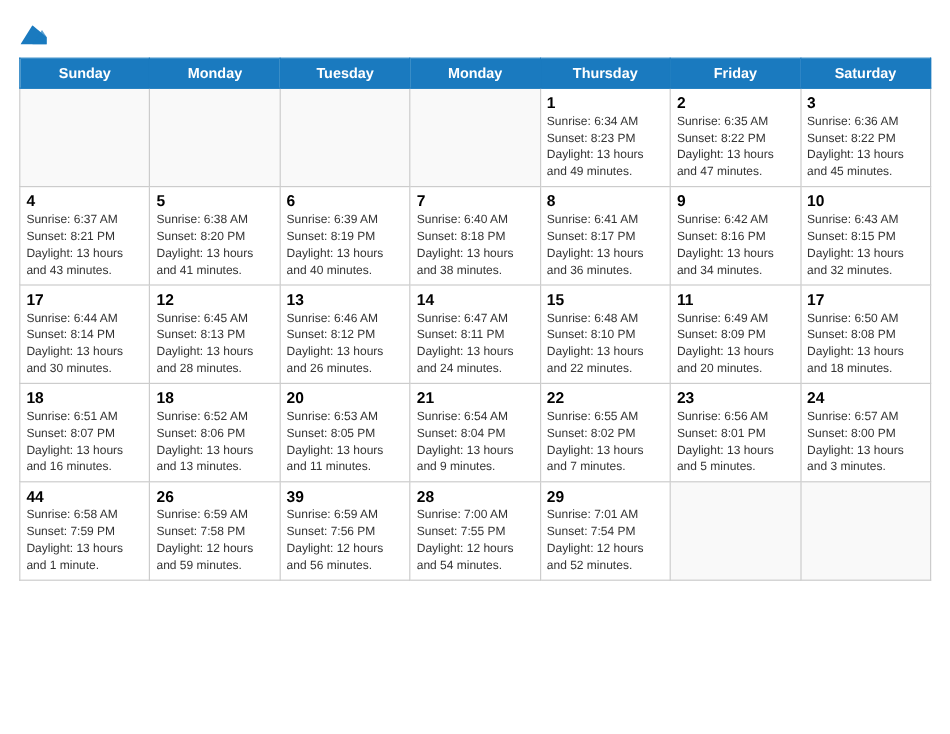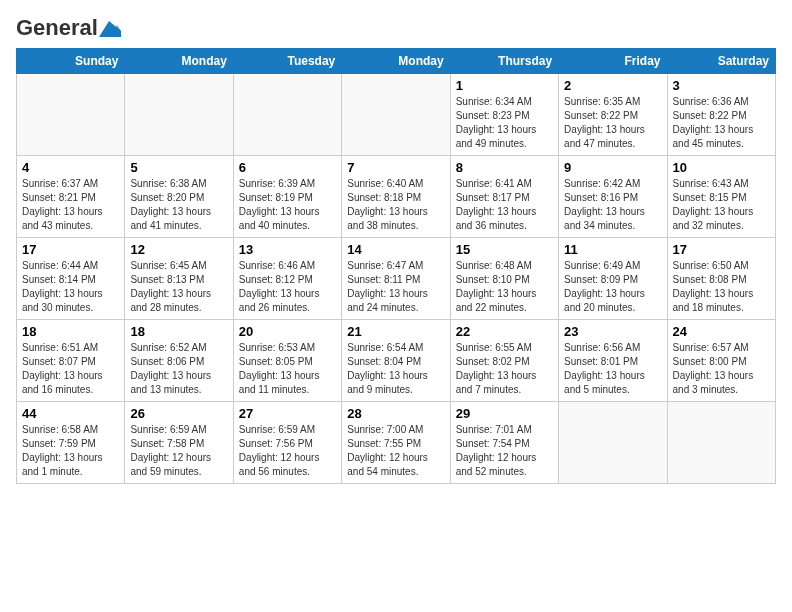--- a/index.html
+++ b/index.html
@@ -40,21 +40,21 @@
       color: #555;
     }
     .calendar {
       width: 100%;
       border-collapse: collapse;
       font-size: 11px;
     }
     .calendar th {
       background: #1a7abf;
       color: #fff;
-      text-align: right;
+      text-align: center;
       padding: 5px 6px;
       font-size: 12px;
       font-weight: bold;
       border: 1px solid #1a7abf;
     }
     .calendar td {
       border: 1px solid #ccc;
       vertical-align: top;
       padding: 4px 5px;
       width: 108px;
@@ -76,21 +76,21 @@
       line-height: 1.4;
     }
   </style>
 </head>
 <body>
 
 <div class="header">
   <div class="logo">
     <div style="display:flex;align-items:center;">
       <span class="logo-text">
-        <span style="color:#333;">General</span><svg width="22" height="16" viewBox="0 0 22 16" style="vertical-align:middle;margin-left:1px;">
+        <svg width="22" height="16" viewBox="0 0 22 16" style="vertical-align:middle;margin-left:1px;">
             <polygon points="0,16 10,0 22,10 22,16" fill="#1a7abf"></polygon>
             <polygon points="10,16 18,4 22,10 22,16" fill="#1a7abf" opacity="0.7"></polygon>
           </svg>
       </span>
     </div>
     <div style="font-size:22px;font-weight:bold;color:#1a7abf;line-height:1;"></div>
   </div>
   <div class="title-block">
     <div class="month-year"></div>
     <div class="location"></div>
@@ -221,21 +221,21 @@
       <tr>
         <td>
           <span class="day-num">44</span>
           <div class="day-info">Sunrise: 6:58 AM<br>Sunset: 7:59 PM<br>Daylight: 13 hours<br>and 1 minute.</div>
         </td>
         <td>
           <span class="day-num">26</span>
           <div class="day-info">Sunrise: 6:59 AM<br>Sunset: 7:58 PM<br>Daylight: 12 hours<br>and 59 minutes.</div>
         </td>
         <td>
-          <span class="day-num">27</span>
+          <span class="day-num">39</span>
           <div class="day-info">Sunrise: 6:59 AM<br>Sunset: 7:56 PM<br>Daylight: 12 hours<br>and 56 minutes.</div>
         </td>
         <td>
           <span class="day-num">28</span>
           <div class="day-info">Sunrise: 7:00 AM<br>Sunset: 7:55 PM<br>Daylight: 12 hours<br>and 54 minutes.</div>
         </td>
         <td>
           <span class="day-num">29</span>
           <div class="day-info">Sunrise: 7:01 AM<br>Sunset: 7:54 PM<br>Daylight: 12 hours<br>and 52 minutes.</div>
         </td>

